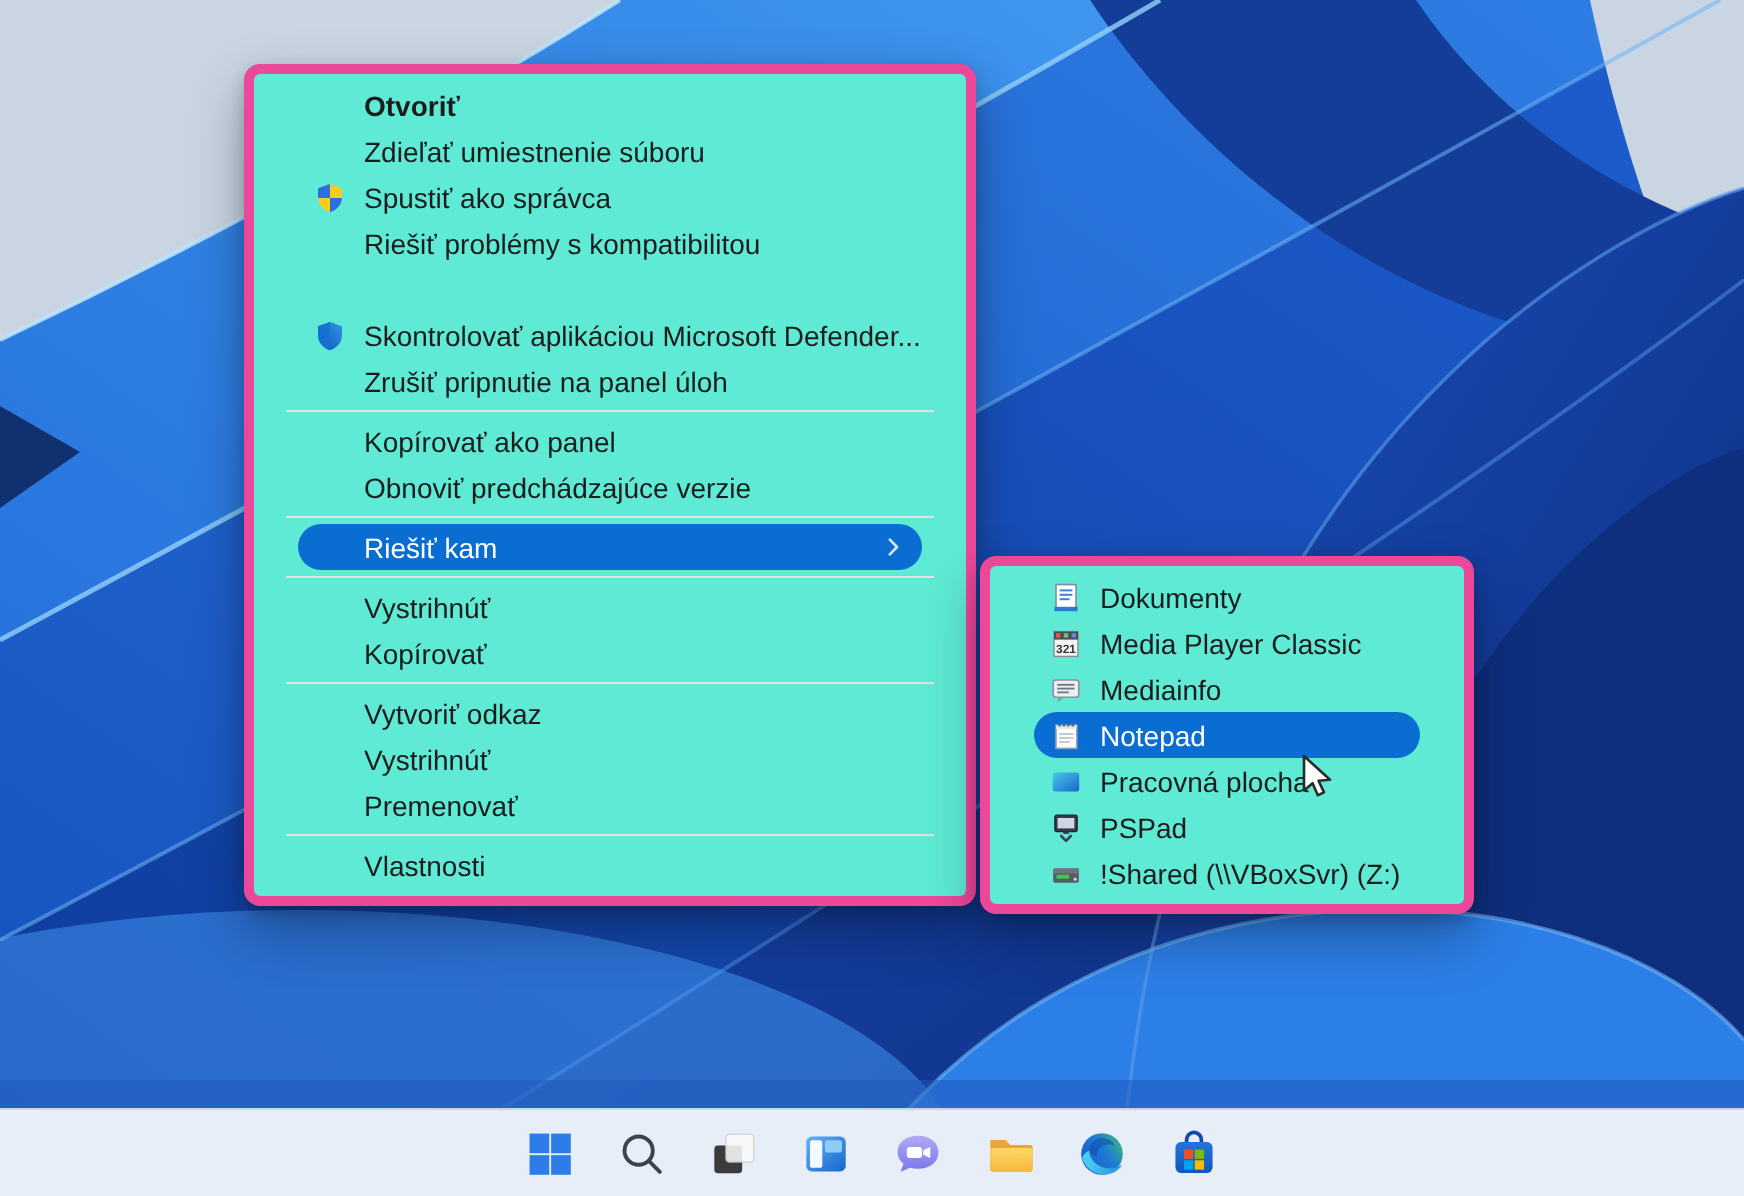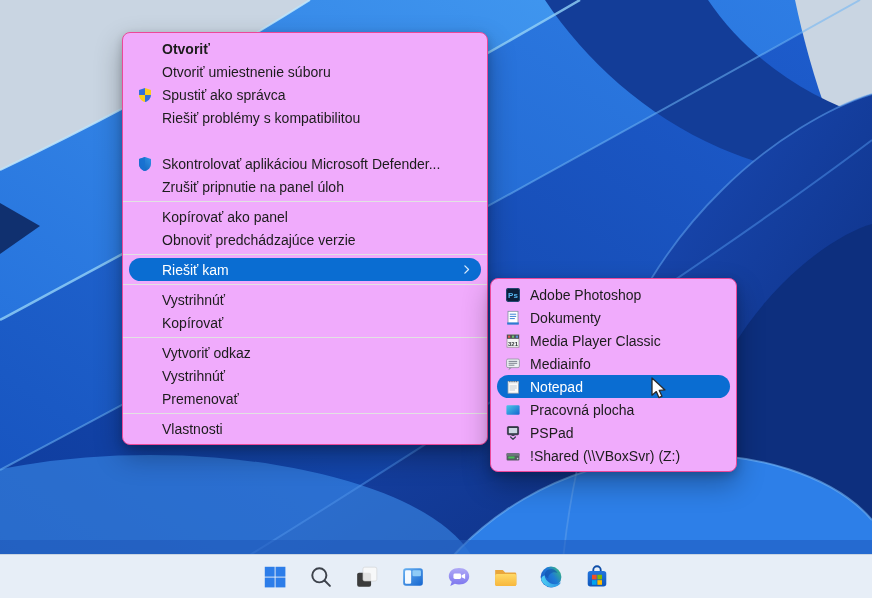--- a/index.html
+++ b/index.html
@@ -6,23 +6,23 @@
   body{
     width:872px;height:598px;position:relative;overflow:hidden;
     font-family:"Liberation Sans", sans-serif;
     background:#c9d5e2;
   }
   .wallpaper{position:absolute;inset:0;z-index:0;}
   .wallpaper svg{width:100%;height:100%;display:block;}
 
   
   .menu{
-    position:absolute;background:#f0abfc;border:1px solid #ec4899;border-radius:8px;
+    position:absolute;background:#5eead4;border:5px solid #ec4899;border-radius:8px;
     box-shadow:0 12px 28px rgba(0,0,0,.30), 0 3px 8px rgba(0,0,0,.18);
-    padding:4px 0;box-sizing:border-box;color:#1c1c1c;
+    padding:4px 16px;box-sizing:border-box;color:#1c1c1c;
   }
   .main-menu{left:122px;top:32px;width:366px;z-index:3;}
   .sub-menu{left:490px;top:278px;width:247px;z-index:4;}
   .menu-item{
     display:flex;align-items:center;height:23px;margin:0 6px;padding:0 8px;
     border-radius:11.5px;cursor:default;
   }
   .mi-icon{width:16px;height:16px;margin-right:9px;flex:0 0 16px;display:flex;align-items:center;justify-content:center;}
   .mi-icon svg{width:16px;height:16px;display:block;}
   .mi-label{white-space:nowrap;font-size:14px;line-height:1;padding-top:1px;}
@@ -89,21 +89,21 @@
   </svg>
 </div>
 
 <div id="context-menu" class="menu main-menu">
     <div class="menu-item bold">
       <span class="mi-icon"></span>
       <span class="mi-label">Otvoriť</span>
     </div>
     <div class="menu-item">
       <span class="mi-icon"></span>
-      <span class="mi-label">Otvoriť umiestnenie súboru</span>
+      <span class="mi-label">Zdieľať umiestnenie súboru</span>
     </div>
     <div class="menu-item">
       <span class="mi-icon">
         <svg viewBox="0 0 16 16">
           <defs>
             <clipPath id="ucp">
               <path d="M8 1 L14 3.1 V7.4 C14 11.3 11.5 14 8 15.1 C4.5 14 2 11.3 2 7.4 V3.1 Z"></path>
             </clipPath>
           </defs>
           <g clip-path="url(#ucp)">
@@ -184,30 +184,20 @@
       <span class="mi-label">Premenovať</span>
     </div>
     <div class="menu-sep"></div>
     <div class="menu-item">
       <span class="mi-icon"></span>
       <span class="mi-label">Vlastnosti</span>
     </div>
   </div>
 
 <div id="send-to-submenu" class="menu sub-menu">
-    <div class="menu-item">
-      <span class="mi-icon">
-        <svg viewBox="0 0 16 16">
-          <rect x="1" y="1" width="14" height="14" rx="2.4" fill="#0b1f3a"></rect>
-          <rect x="1.5" y="1.5" width="13" height="13" rx="2" fill="none" stroke="#2c5a8c" stroke-width="0.7"></rect>
-          <text x="8" y="11.3" font-size="8" font-weight="bold" text-anchor="middle" fill="#57b8f2" font-family="Liberation Sans, sans-serif">Ps</text>
-        </svg>
-      </span>
-      <span class="mi-label">Adobe Photoshop</span>
-    </div>
     <div class="menu-item">
       <span class="mi-icon">
         <svg viewBox="0 0 16 16">
           <rect x="3" y="1.3" width="10" height="12.4" fill="#ffffff" stroke="#7e8ea3" stroke-width="0.8"></rect>
           <g stroke="#3e82d6" stroke-width="1">
             <line x1="4.8" y1="4.2" x2="11.2" y2="4.2"></line>
             <line x1="4.8" y1="6.4" x2="11.2" y2="6.4"></line>
             <line x1="4.8" y1="8.6" x2="9.8" y2="8.6"></line>
           </g>
           <rect x="2.2" y="12.4" width="11.6" height="2.2" fill="#2e7ad2"></rect>

